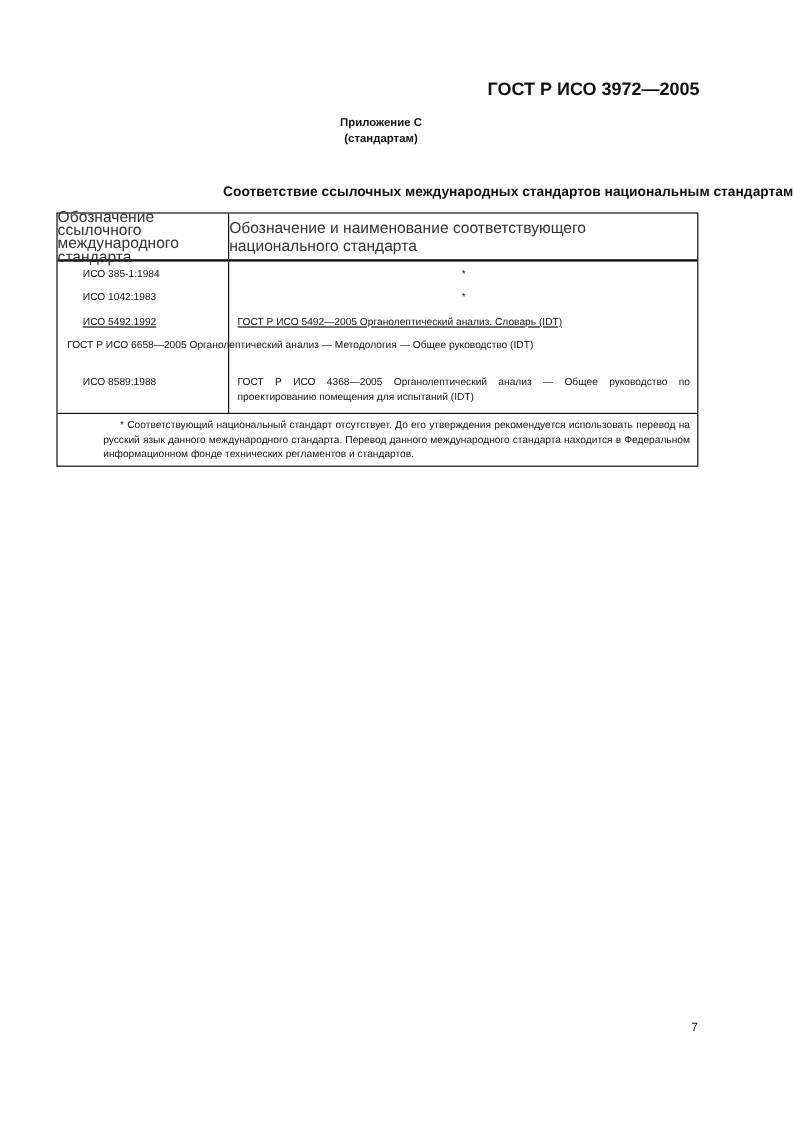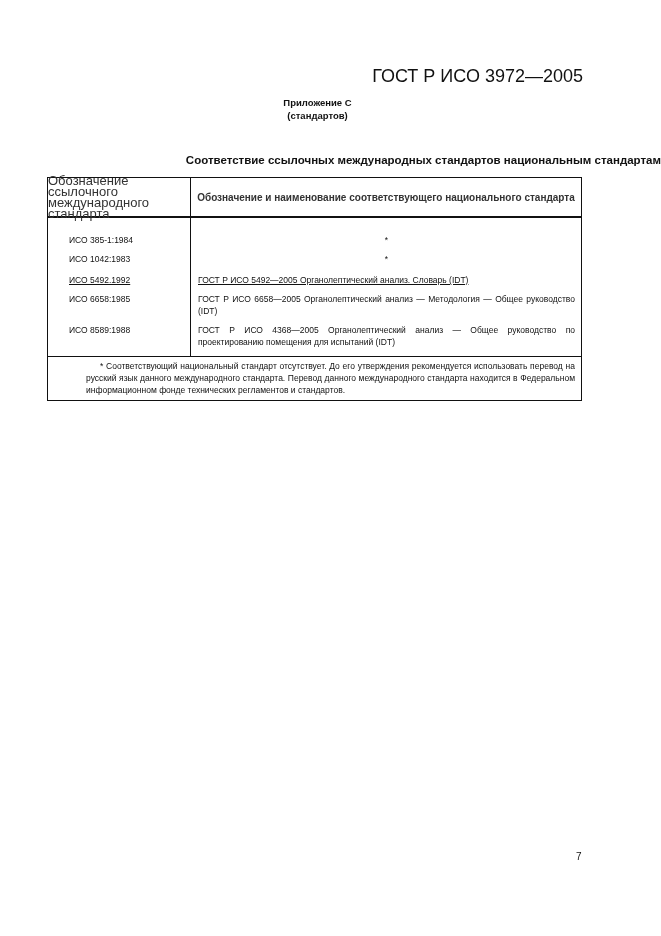--- a/index.html
+++ b/index.html
@@ -1,42 +1,42 @@
 <!DOCTYPE html>
 <html><head>
 <meta charset="utf-8">
 <style>
   html, body { margin:0; padding:0; background:#ffffff; }
   body { width:661px; height:936px; position:relative; overflow:hidden;
          font-family:"Liberation Sans", sans-serif; color:#111; }
-  .header-code { position:absolute; top:66px; right:78px; font-size:18px; font-weight:normal; }
+  .header-code { position:absolute; top:66px; right:78px; font-size:15px; font-weight:bold; }
   .appendix { position:absolute; top:96px; left:0; width:605px; text-align:center; font-size:9.5px; font-weight:bold; line-height:13px; }
   .appendix div { padding-left:30px; }
   .table-title { position:absolute; top:154px; left:0; width:661px; text-align:right; font-size:11.5px; font-weight:bold; padding-left:0; }
   .tbl { position:absolute; top:177px; left:47px; width:535px; border:1px solid #111; box-sizing:border-box; }
   .thead { display:flex; height:38px; border-bottom:2px solid #111; }
   .th1 { width:142px; border-right:1px solid #111; display:flex; align-items:center; justify-content:center; font-size:13px; line-height:11px; color:#333; }
-  .th2 { flex:1; display:flex; align-items:center; justify-content:center; font-size:10px; color:#333;font-weight:bold; }
-  .tbody { display:flex; flex-direction:column; border-bottom:1px solid #111; padding:16px 0 2px 0; position:relative; }
+  .th2 { flex:1; display:flex; align-items:center; justify-content:center; font-size:13px; color:#333; }
+  .tbody { display:flex; flex-direction:column; border-bottom:1px solid #111; padding:4px 0 2px 0; position:relative; }
   .tbody::before { content:""; position:absolute; left:142px; top:0; bottom:0; border-left:1px solid #111; }
   .row { display:flex; font-size:8.5px; line-height:12px; }
   .c1 { width:142px; padding-left:21px; box-sizing:border-box; }
   .c2 { flex:1; padding:0 6px 0 8px; text-align:justify; }
   .c2.center { text-align:center; }
   .foot { font-size:8.5px; line-height:12px; padding:3px 6px 4px 6px; text-align:justify; text-indent:14px;margin-left:32px; }
   .pagenum { position:absolute; top:851px; left:576px; font-size:10px; }
 </style>
 </head>
 <body>
 
 <div class="header-code">ГОСТ Р ИСО 3972—2005</div>
 
 <div class="appendix">
   <div>Приложение С</div>
-  <div>(стандартов)</div>
+  <div>(стандартам)</div>
 </div>
 
 <div class="table-title">Соответствие ссылочных международных стандартов национальным стандартам</div>
 
 <div class="tbl">
   <div class="thead">
     <div class="th1">Обозначение ссылочного международного стандарта</div>
     <div class="th2">Обозначение и наименование соответствующего национального стандарта</div>
   </div>
   <div class="tbody">
@@ -46,21 +46,20 @@
     </div>
     <div class="row" style="height:21px;">
       <div class="c1">ИСО 1042:1983</div>
       <div class="c2 center">*</div>
     </div>
     <div class="row" style="height:19px;text-decoration:underline;">
       <div class="c1">ИСО 5492.1992</div>
       <div class="c2">ГОСТ Р ИСО 5492—2005 Органолептический анализ. Словарь (IDT)</div>
     </div>
     <div class="row" style="height:31px;">
-      <div class="c1">ИСО 6658:1985</div>
       <div class="c2">ГОСТ Р ИСО 6658—2005 Органолептический анализ — Методология — Общее руководство (IDT)</div>
     </div>
     <div class="row" style="height:30px;">
       <div class="c1">ИСО 8589:1988</div>
       <div class="c2">ГОСТ Р ИСО 4368—2005 Органолептический анализ — Общее руководство по проектированию помещения для испытаний (IDT)</div>
     </div>
   </div>
   <div class="foot">* Соответствующий национальный стандарт отсутствует. До его утверждения рекомендуется использовать перевод на русский язык данного международного стандарта. Перевод данного международного стандарта находится в Федеральном информационном фонде технических регламентов и стандартов.</div>
 </div>
 

